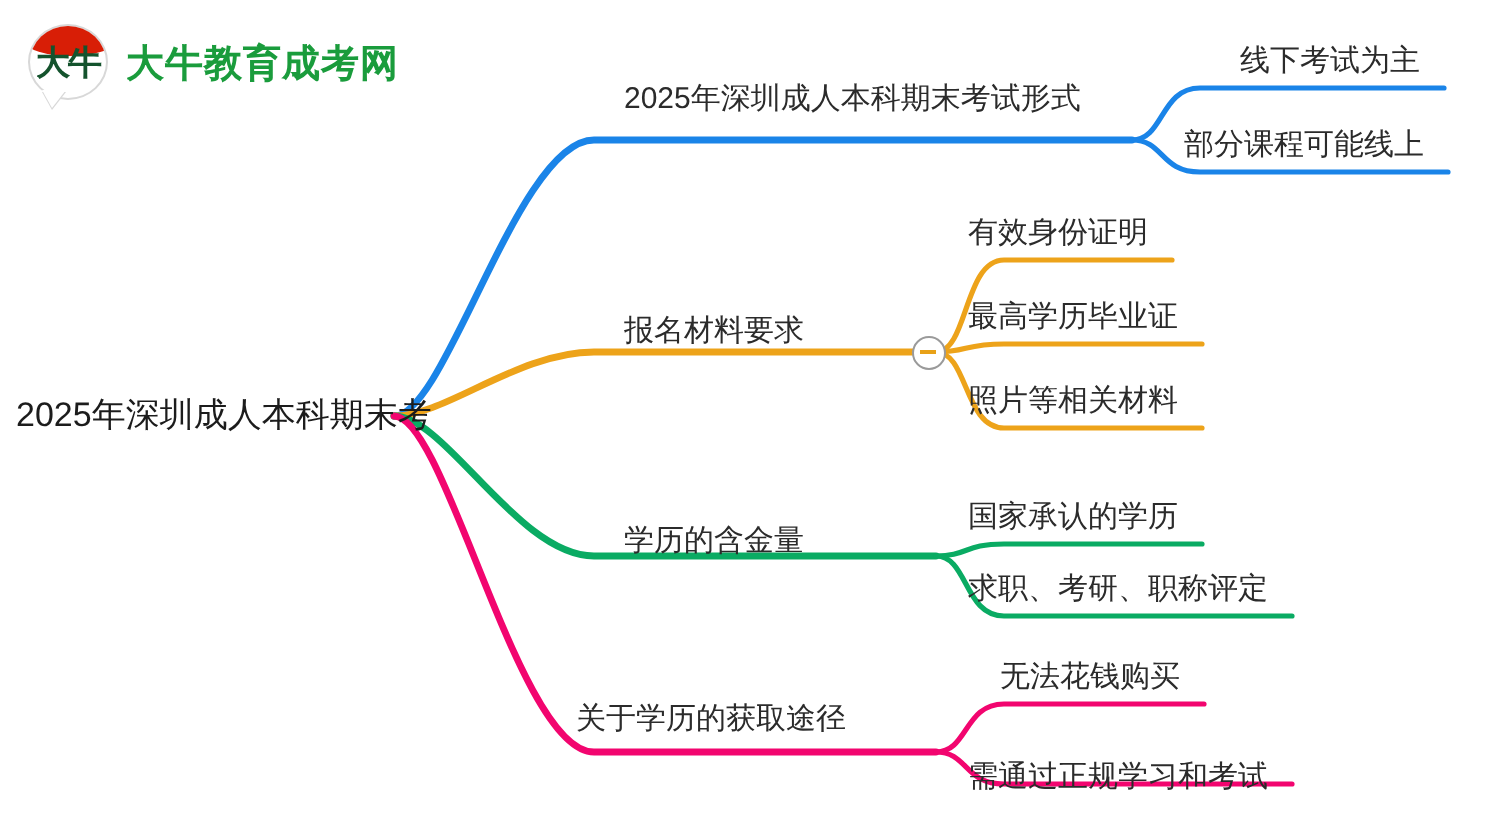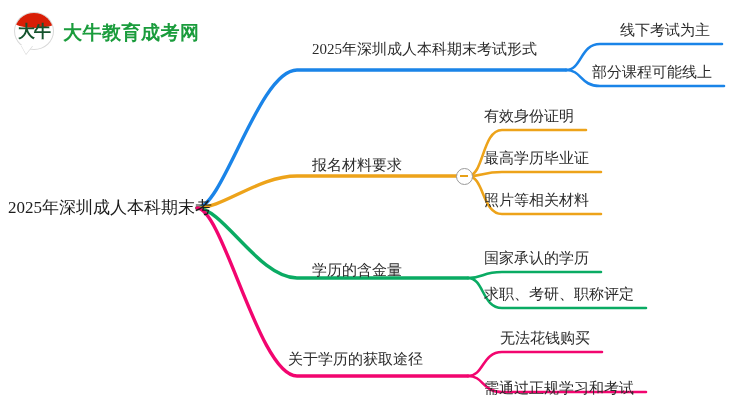--- a/index.html
+++ b/index.html
@@ -103,21 +103,21 @@
     color: #4d4d4d;
     letter-spacing: 0.2px;
     font-family: "DejaVu Sans Mono", "Liberation Mono", monospace;
   }
 
   
   .node-label {
     position: absolute;
     white-space: nowrap;
     color: #2b2b2b;
-    font-family: Liberation Serif, serif;
+    font-family: Liberation Sans, sans-serif;
     line-height: 1;
   }
   .root-label {
     font-size: 17px;
     color: #1c1c1c;
   }
   .main-label {
     font-size: 15px;
     color: #2b2b2b;
   }

